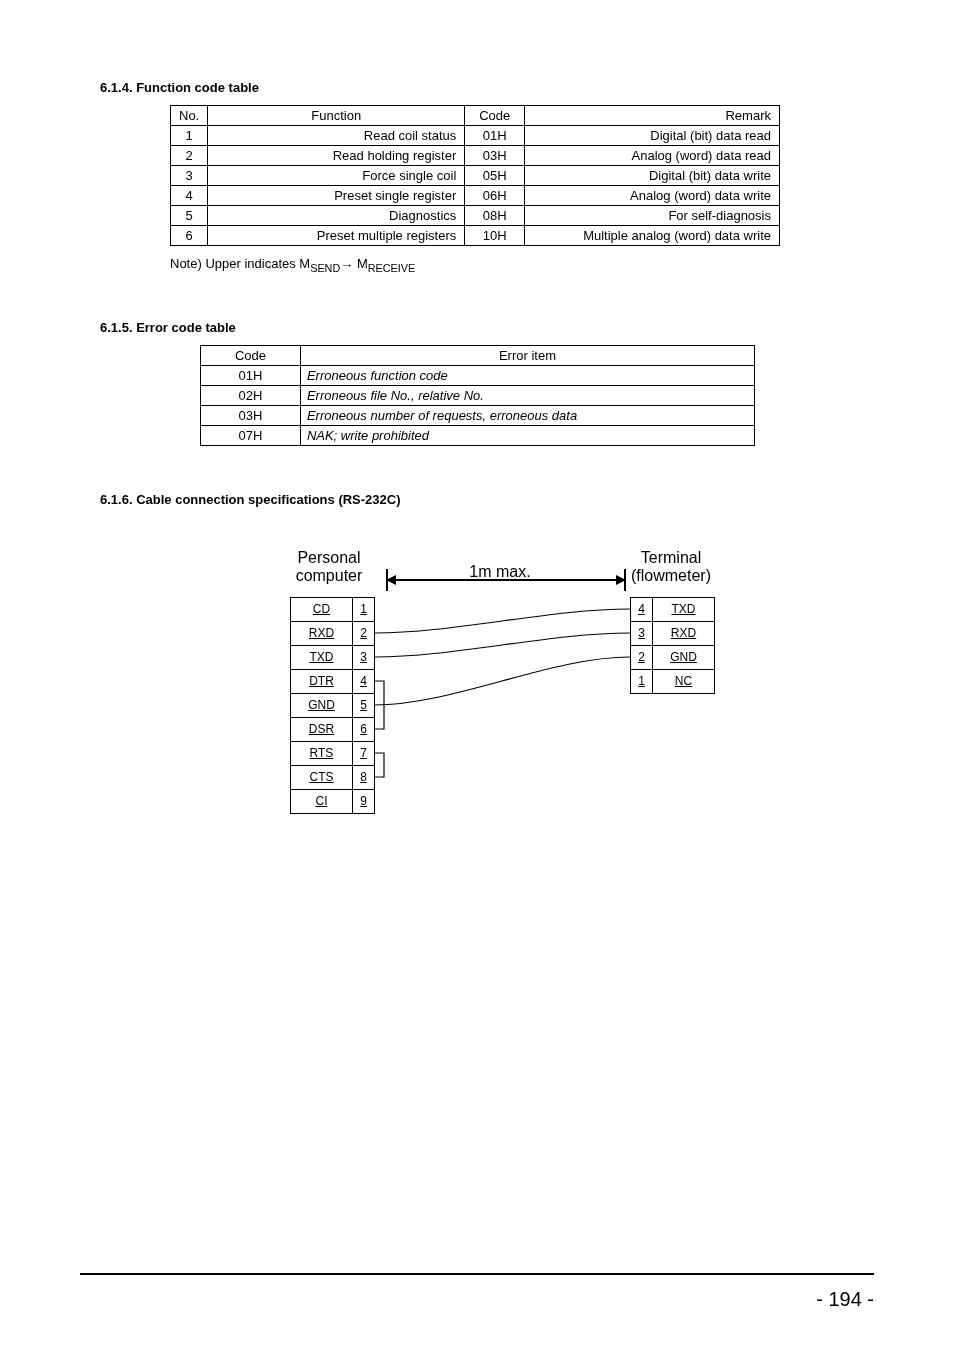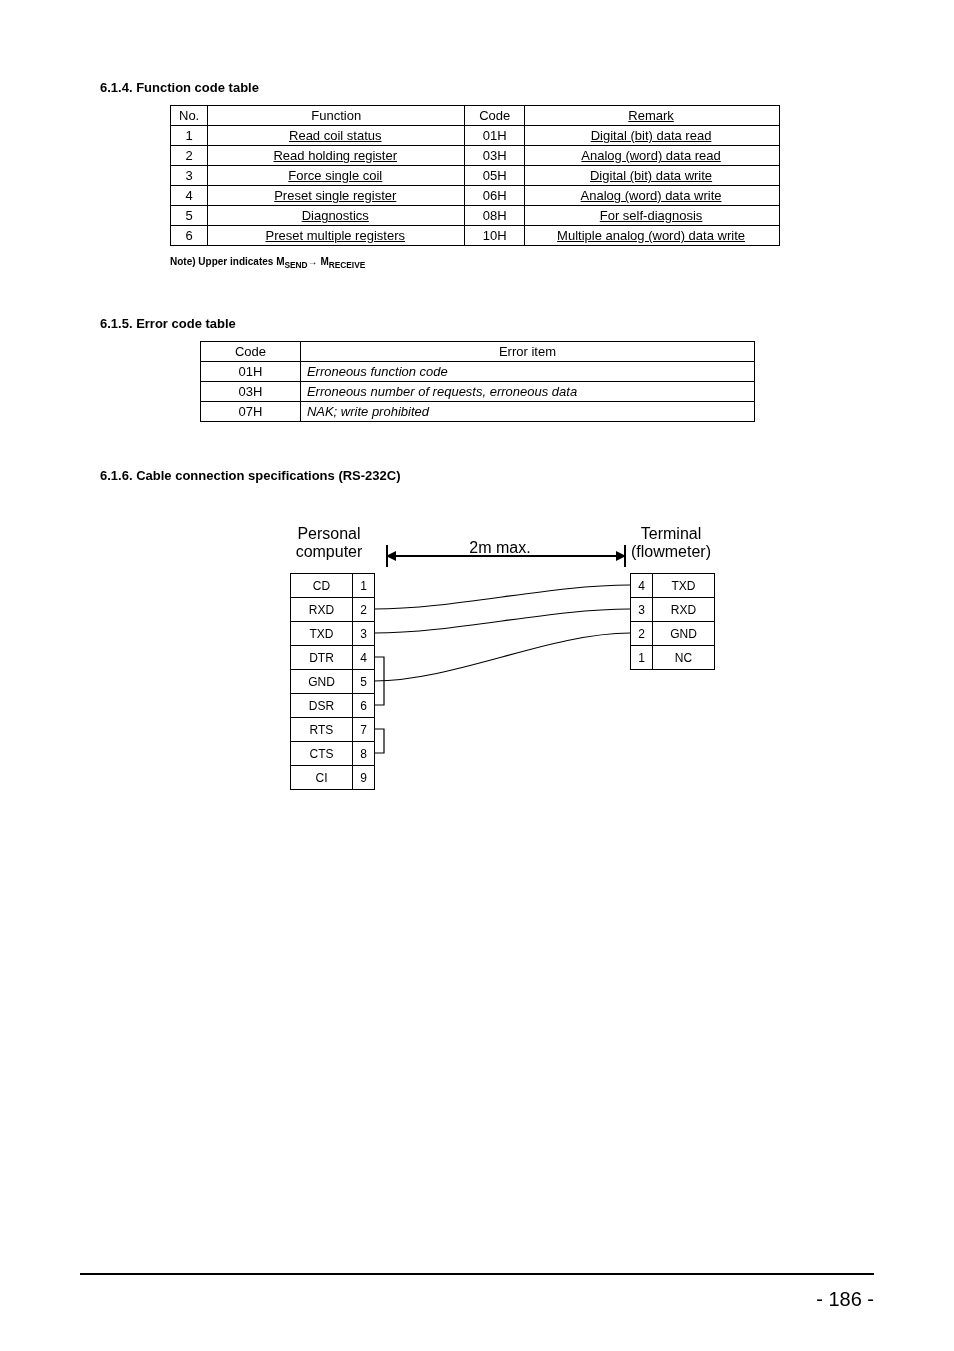--- a/index.html
+++ b/index.html
@@ -33,23 +33,23 @@
     font-weight: normal;
   }
   table th { font-weight: normal; }
 
   
   .func-table { margin-left: 70px; width: 610px; }
   .func-table col.c1 { width: 32px; }
   .func-table col.c2 { width: 260px; }
   .func-table col.c3 { width: 60px; }
   .func-table col.c4 { width: 258px; }
-  .func-table td.left, .func-table th.left { text-align: center; padding-left: 6px; text-decoration: underline; }
-
-  .note { font-size: 10px; margin-left: 70px; margin-top: 10px; font-weight: bold; }
+  .func-table td.left, .func-table th.left { text-align: right; padding-left: 6px; }
+
+  .note { font-size: 13px; margin-left: 70px; margin-top: 10px; }
   .note .arrow { display:inline-block; }
 
   
   .err-table { margin-left: 100px; width: 555px; }
   .err-table col.c1 { width: 100px; }
   .err-table col.c2 { width: 455px; }
   .err-table td.left { text-align: left; padding-left: 6px; font-style: italic; }
 
   
   .diagram-wrap {
@@ -58,20 +58,21 @@
     margin-top: 22px;
     width: 430px;
     height: 340px;
   }
   .pin-table { position: absolute; }
   .pin-table td {
     border: 1px solid #000;
     font-size: 12px;
     text-align: center;
     padding: 0;
+    text-decoration: underline;
   }
   .pin-table td.name { width: 62px; height: 24px; }
   .pin-table td.num  { width: 22px; height: 24px; }
   .pc-table  { left: 0;   top: 68px; }
   .ter-table { left: 340px; top: 68px; }
   .dia-label { position:absolute; font-size:16px; text-align:center; }
   .label-pc  { left: -6px; top: 20px; width: 90px; }
   .label-ter { left: 336px; top: 20px; width: 90px; }
   .label-len { left: 150px; top: 34px; width: 120px; }
 
@@ -177,36 +178,40 @@
       <th>Code</th>
       <th>Error item</th>
     </tr>
   </thead>
   <tbody id="err-body">
       <tr>
         <td>01H</td>
         <td class="left">Erroneous function code</td>
       </tr>
       <tr>
+        <td>02H</td>
+        <td class="left">Erroneous file No., relative No.</td>
+      </tr>
+      <tr>
         <td>03H</td>
         <td class="left">Erroneous number of requests, erroneous data</td>
       </tr>
       <tr>
         <td>07H</td>
         <td class="left">NAK; write prohibited</td>
       </tr>
     </tbody>
 </table>
 
 <h2 class="section section-gap">6.1.6. Cable connection specifications (RS-232C)</h2>
 
 <div class="diagram-wrap">
   <div class="dia-label label-pc">Personal computer</div>
   <div class="dia-label label-ter">Terminal (flowmeter)</div>
-  <div class="dia-label label-len">2m max.</div>
+  <div class="dia-label label-len">1m max.</div>
 
   <div class="len-tickL"></div>
   <div class="len-tickR"></div>
   <div class="len-line"></div>
   <div class="len-arrL"></div>
   <div class="len-arrR"></div>
 
   <table class="pin-table pc-table">
     <tbody id="pc-body">
         <tr>
@@ -277,13 +282,13 @@
 
     <path d="M0,108 C80,108 176,60 256,60" stroke="#000" fill="none" stroke-width="1.2"></path>
 
     <path d="M0,84 L10,84 L10,132 L0,132" stroke="#000" fill="none" stroke-width="1.2"></path>
 
     <path d="M0,156 L10,156 L10,180 L0,180" stroke="#000" fill="none" stroke-width="1.2"></path>
   </svg>
 </div>
 
 <div class="footer-line"></div>
-<div class="page-number">- 186 -</div>
+<div class="page-number">- 194 -</div>
 
 </body></html>

